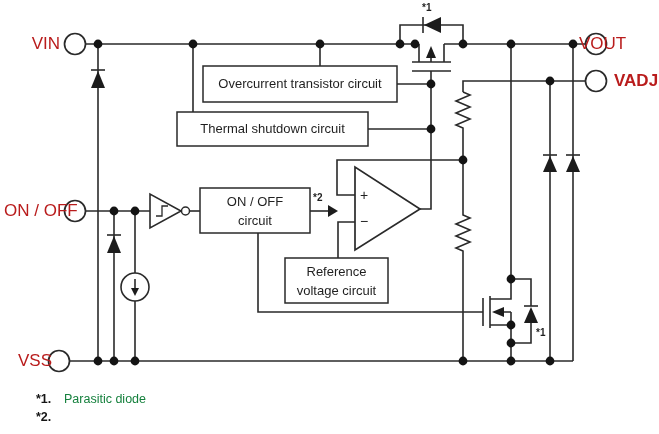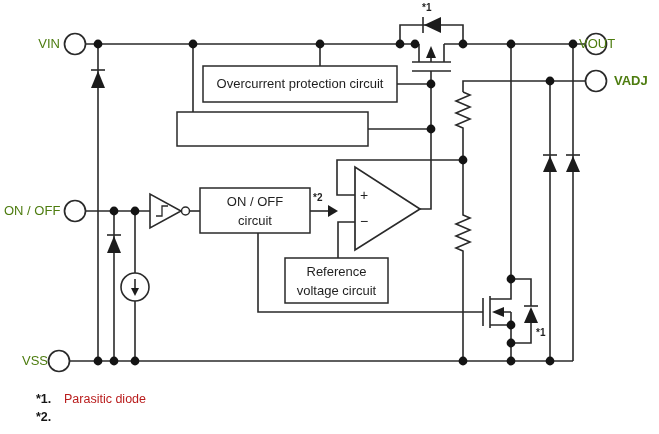--- a/index.html
+++ b/index.html
@@ -1,26 +1,26 @@
 <!DOCTYPE html>
 <html><head>
 <meta charset="utf-8">
 <style>
   html,body{margin:0;padding:0;background:#ffffff;}
   body{width:659px;height:434px;overflow:hidden;
        font-family:"Liberation Sans","DejaVu Sans",sans-serif;color:#1a1a1a;}
   .stage{position:relative;width:659px;height:434px;background:#fff;}
   svg{position:absolute;left:0;top:0;}
-  .lbl{position:absolute;font-size:13px;line-height:14px;white-space:nowrap;color:#4d7c0f;}
+  .lbl{position:absolute;font-size:17px;line-height:14px;white-space:nowrap;color:#b91c1c;}
   .pin-r{text-align:right;}
   .boxlbl{position:absolute;text-align:center;font-size:13px;color:#1f1f1f;}
   .two{white-space:pre-line;line-height:19px;}
   .note{position:absolute;font-size:10px;font-weight:bold;color:#1f1f1f;}
   .sign{position:absolute;font-size:14px;color:#1f1f1f;}
-  .foot{position:absolute;font-size:12.5px;color:#b91c1c;white-space:nowrap;}
+  .foot{position:absolute;font-size:12.5px;color:#15803d;white-space:nowrap;}
   .fm{position:absolute;font-size:12.5px;font-weight:bold;color:#151515;}
 </style>
 </head>
 <body>
 
 <div class="stage">
 
 <svg width="659" height="390" viewBox="0 0 659 390">
   <g stroke="#2a2a2a" stroke-width="1.6" fill="none">
 
@@ -134,21 +134,22 @@
     <circle cx="59" cy="361" r="10.5"></circle>
   </g>
 </svg>
 
   <div class="lbl pin-r" style="left:22px;top:37px;width:38px;">VIN</div>
   <div class="lbl" style="left:579px;top:37px;">VOUT</div>
   <div class="lbl" style="left:614px;top:74px;font-weight:bold;">VADJ</div>
   <div class="lbl pin-r" style="left:4px;top:204px;width:56px;">ON / OFF</div>
   <div class="lbl pin-r" style="left:18px;top:354px;width:30px;text-align:right;">VSS</div>
 
-  <div class="boxlbl" style="left:203px;top:66px;width:194px;height:36px;line-height:36px;">Overcurrent protection circuit</div>
+  <div class="boxlbl" style="left:203px;top:66px;width:194px;height:36px;line-height:36px;">Overcurrent transistor circuit</div>
+  <div class="boxlbl" style="left:177px;top:112px;width:191px;height:34px;line-height:34px;">Thermal shutdown circuit</div>
   <div class="boxlbl two" style="left:200px;top:192px;width:110px;">ON / OFF
 circuit</div>
   <div class="boxlbl two" style="left:285px;top:262px;width:103px;">Reference
 voltage circuit</div>
 
   <div class="sign" style="left:360px;top:187px;">+</div>
   <div class="sign" style="left:360px;top:213px;">−</div>
 
   <div class="note" style="left:422px;top:2px;">*1</div>
   <div class="note" style="left:536px;top:327px;">*1</div>

